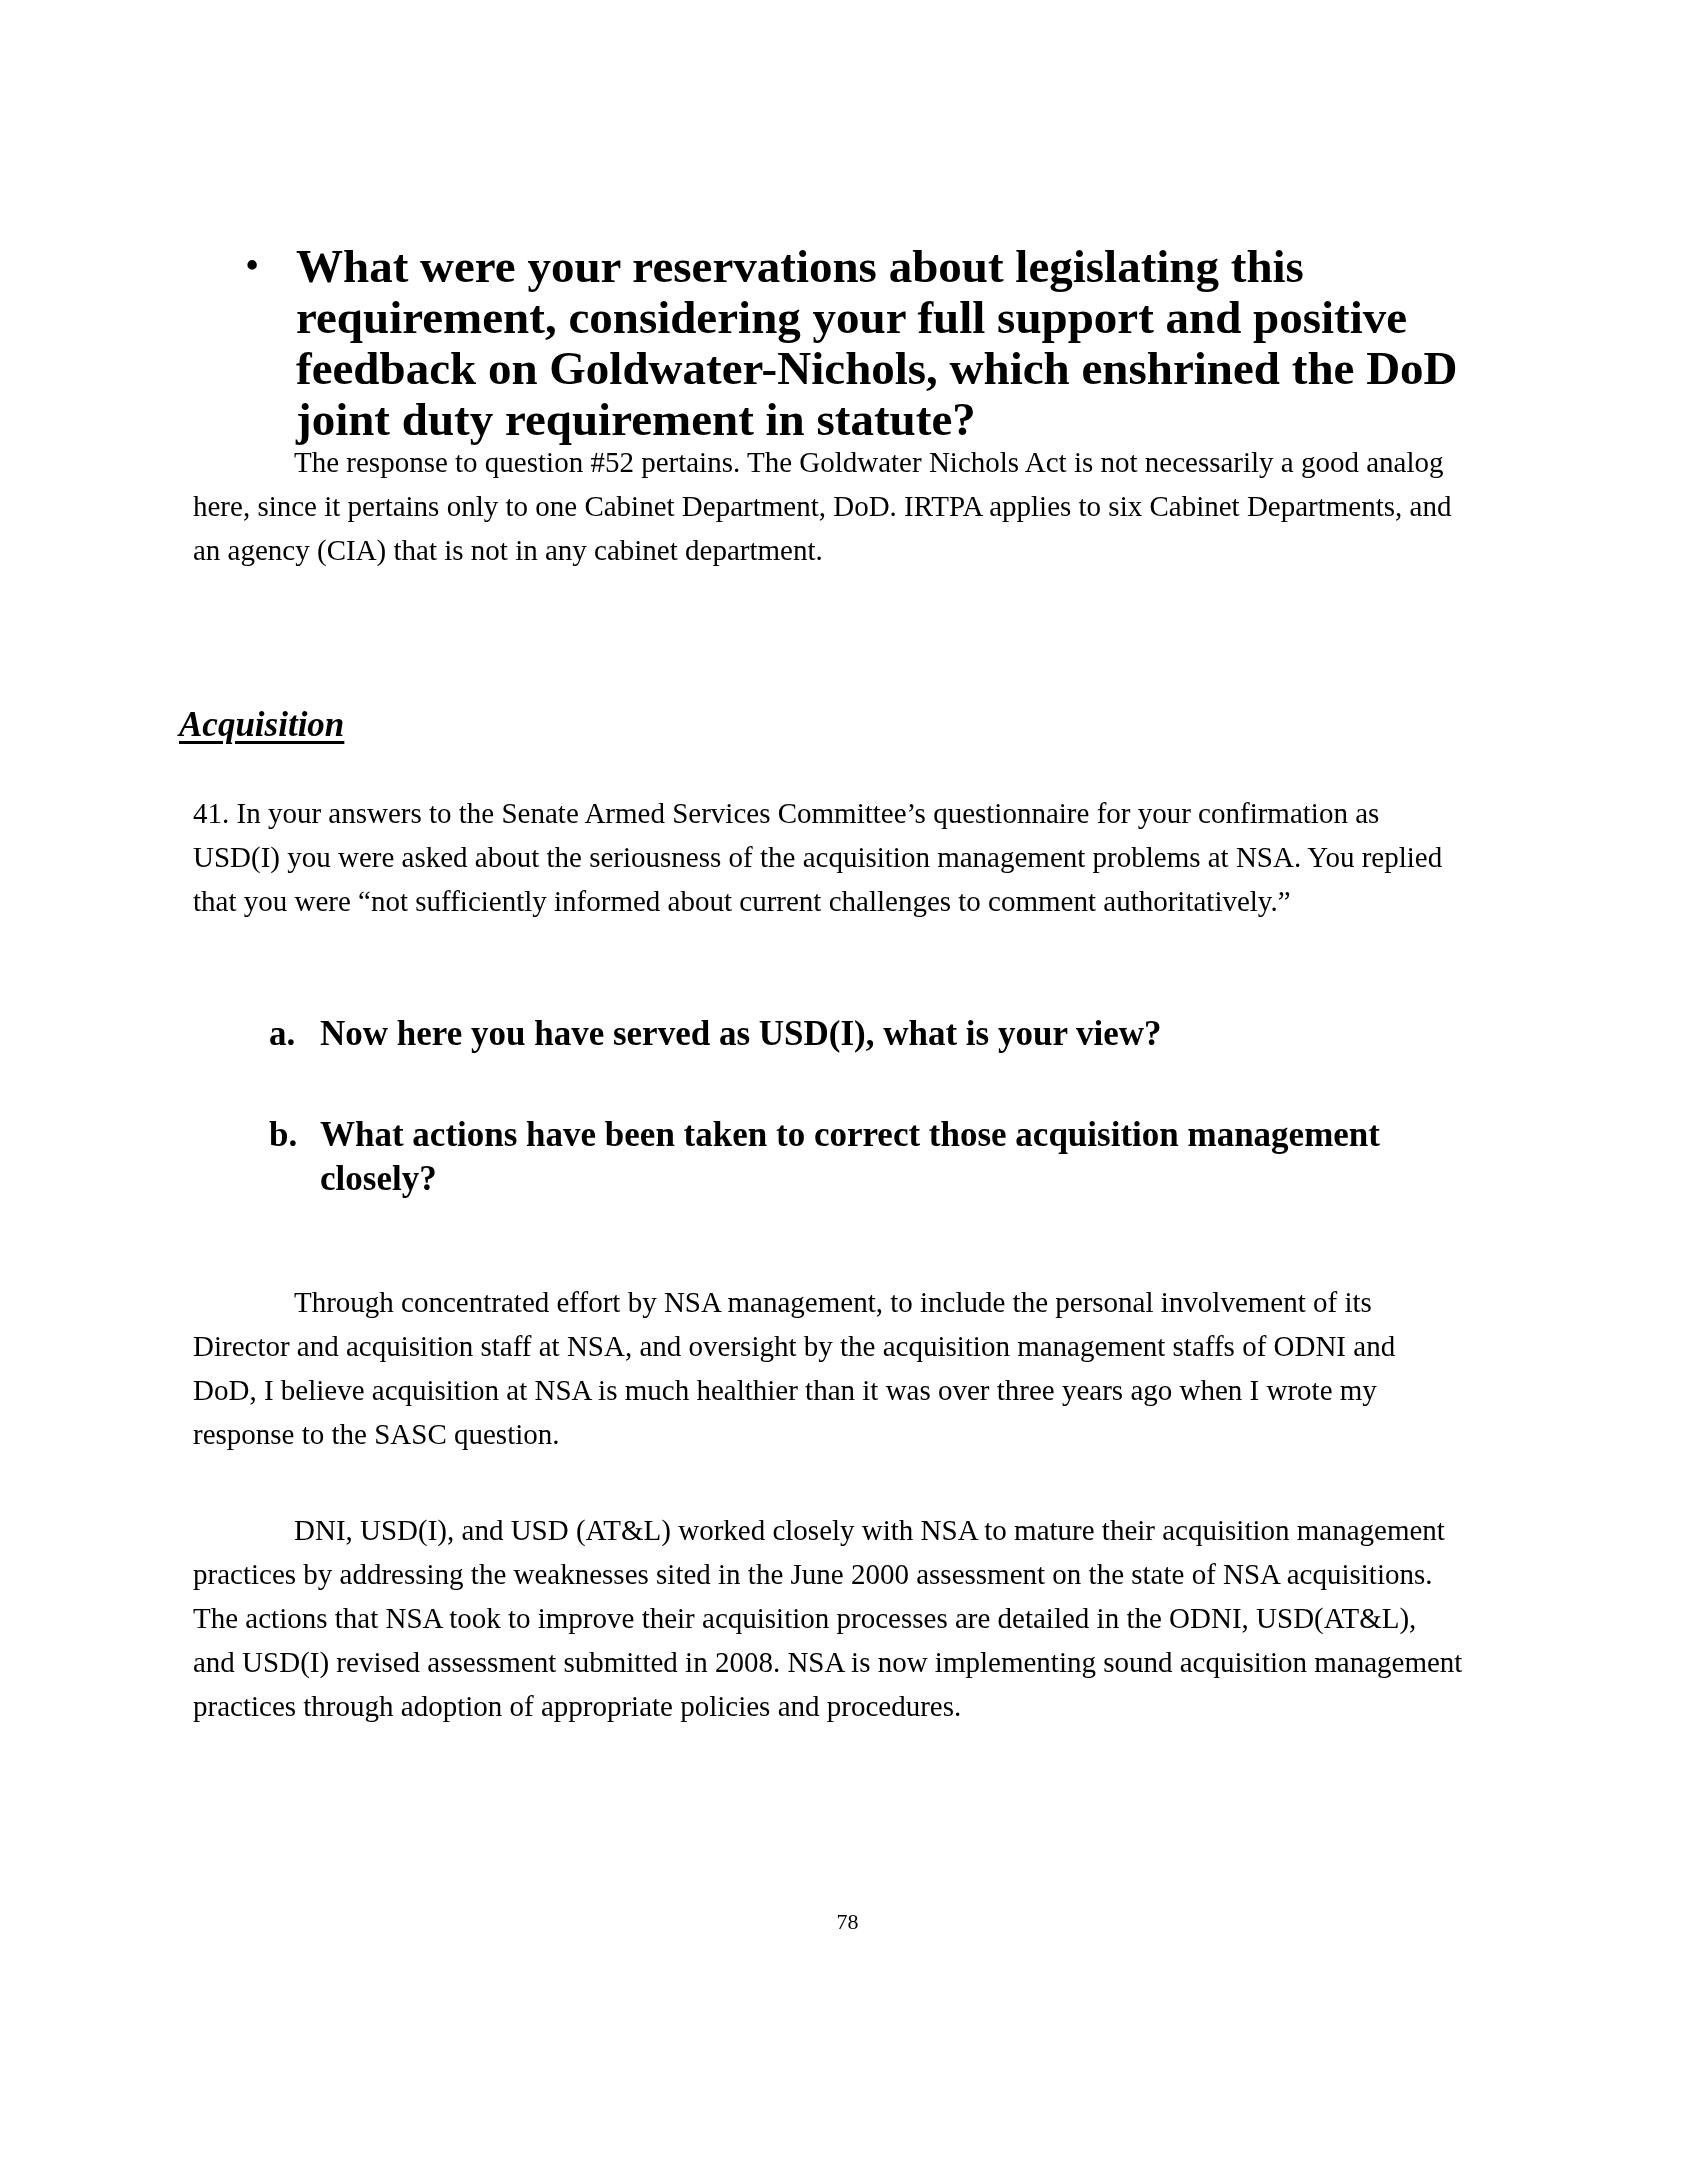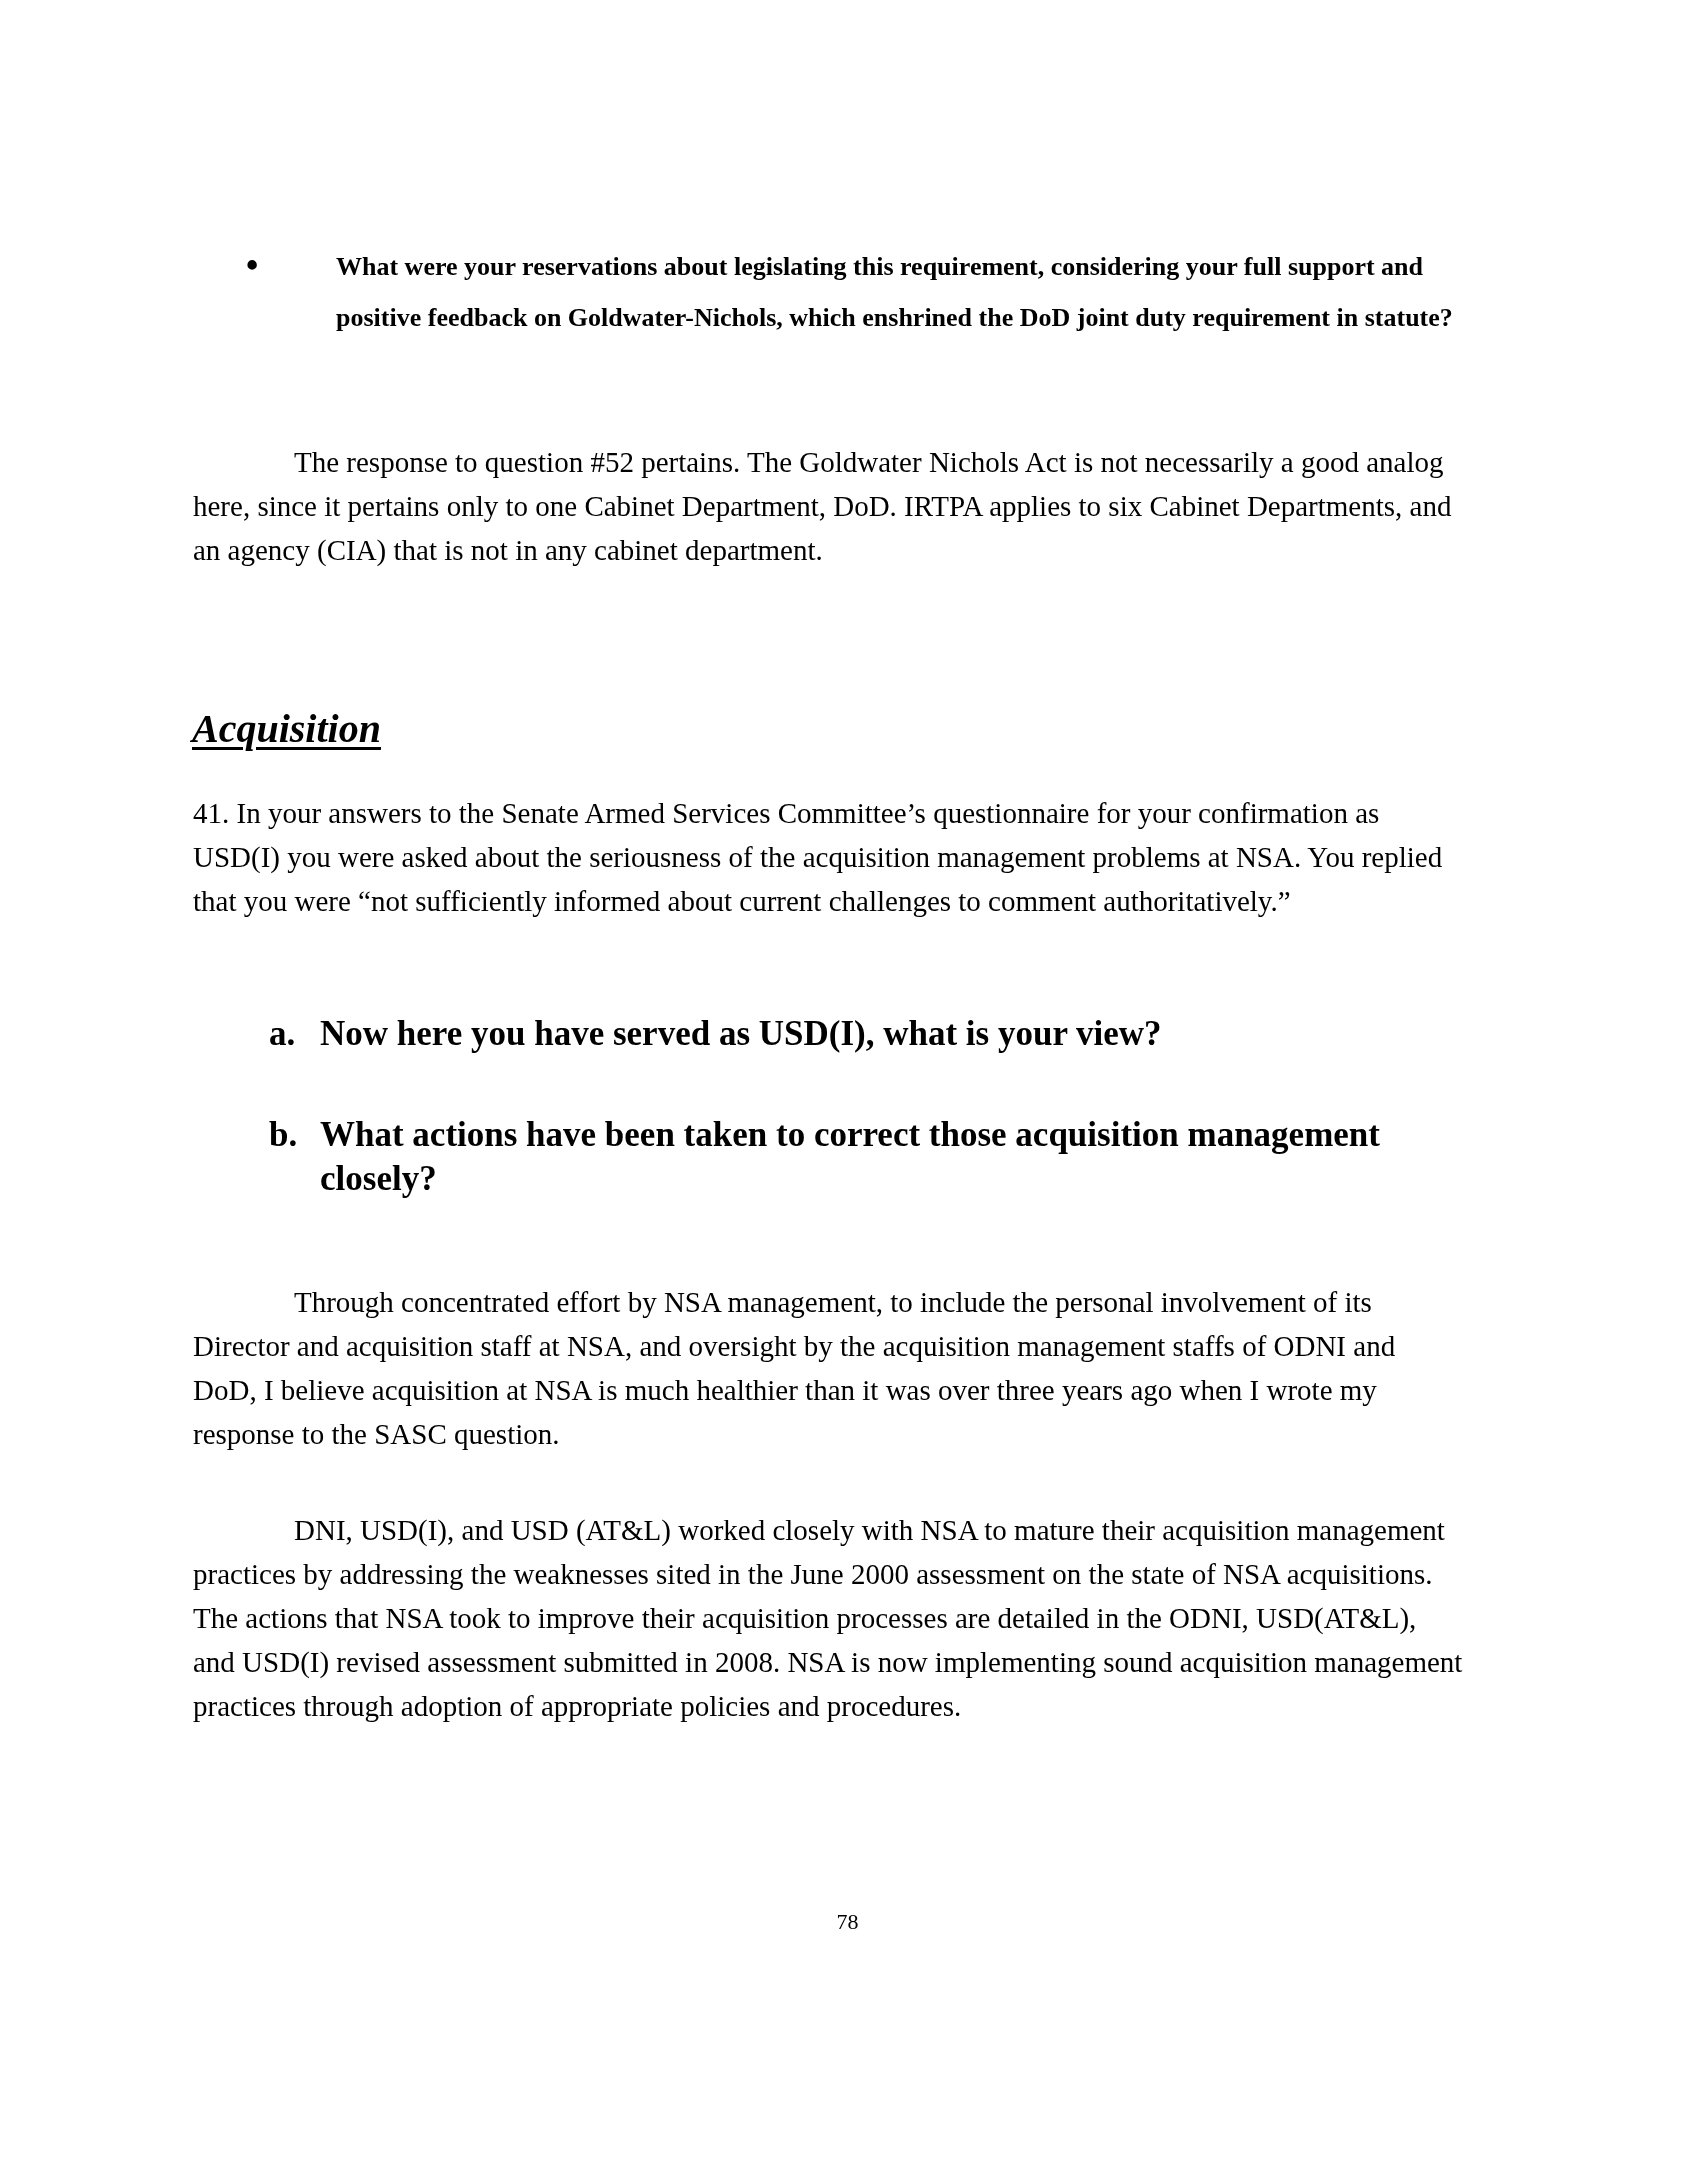--- a/index.html
+++ b/index.html
@@ -1,26 +1,26 @@
 <!DOCTYPE html>
 <html style="font-size:10.6px"><head>
 <meta charset="utf-8">
 <style>
   html, body { margin: 0; padding: 0; background: #ffffff; }
   body { width: 1687px; height: 2183px; position: relative; overflow: hidden;
          font-family: "Liberation Serif", "DejaVu Serif", serif; color: #000; }
   .abs { position: absolute; }
   .body-text { font-size: 29px; line-height: 44px; }
-  .bold-text { font-size: 26px; line-height: 51px; font-weight: bold; margin-left: 40px; }
+  .bold-text { font-size: 47px; line-height: 51px; font-weight: bold; }
   p { margin: 0; }
   .para { left: 193px; width: 1270px; }
   .indent { text-indent: 101px; }
   .bullet-dot { left: 246px; font-size: 35px; font-weight: bold; }
   .bullet-text { left: 296px; width: 1178px; }
-  .section-head { left: 192px; font-size: 40px; font-weight: bold; font-style: italic; text-decoration: underline; text-decoration-thickness: 2.6px; text-underline-offset: 5.3px; }
+  .section-head { left: 179px; font-size: 35px; font-weight: bold; font-style: italic; text-decoration: underline; text-decoration-thickness: 2.6px; text-underline-offset: 5.3px; }
   .list-label { width: 46px; font-weight: bold; font-size: 35px; }
   .list-text { left: 320px; width: 1125px; font-weight: bold; font-size: 35px; line-height: 44px; }
   .page-num { left: 4px; width: 1687px; text-align: center; font-size: 22px; }
 </style>
 </head>
 <body>
 
 <div>
 
   <span class="abs bullet-dot" style="top:246px;">•</span>

